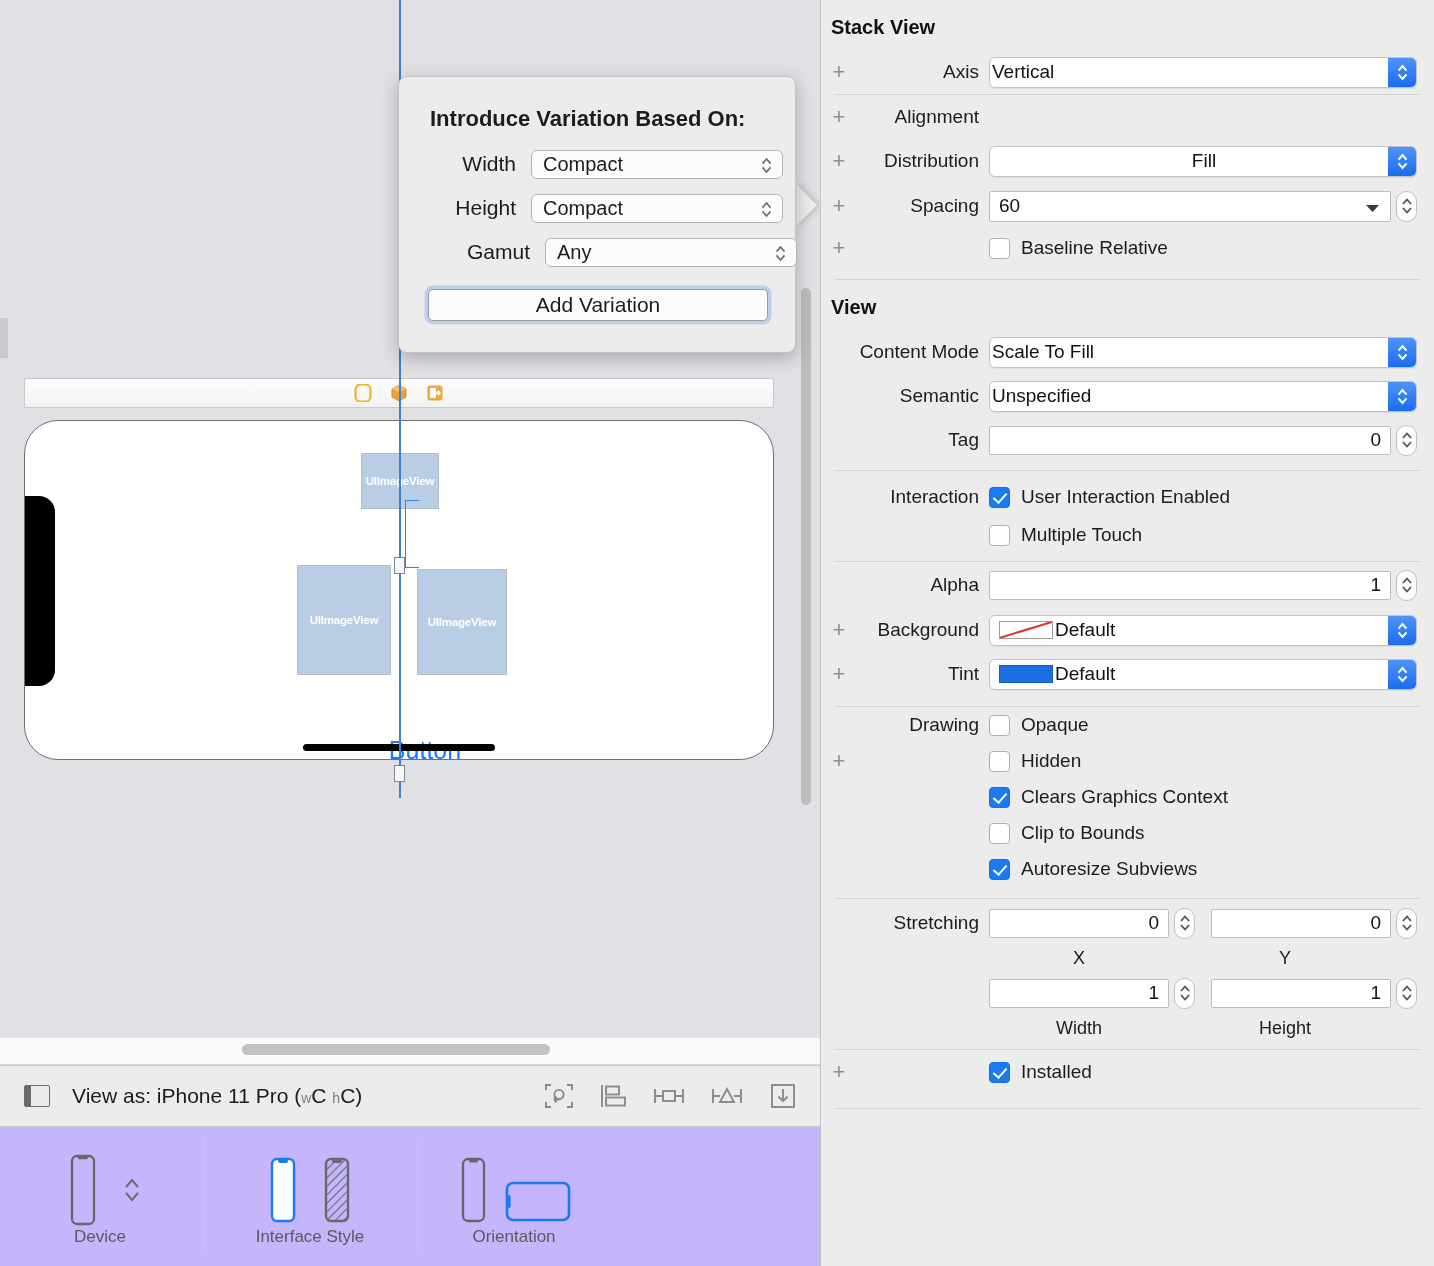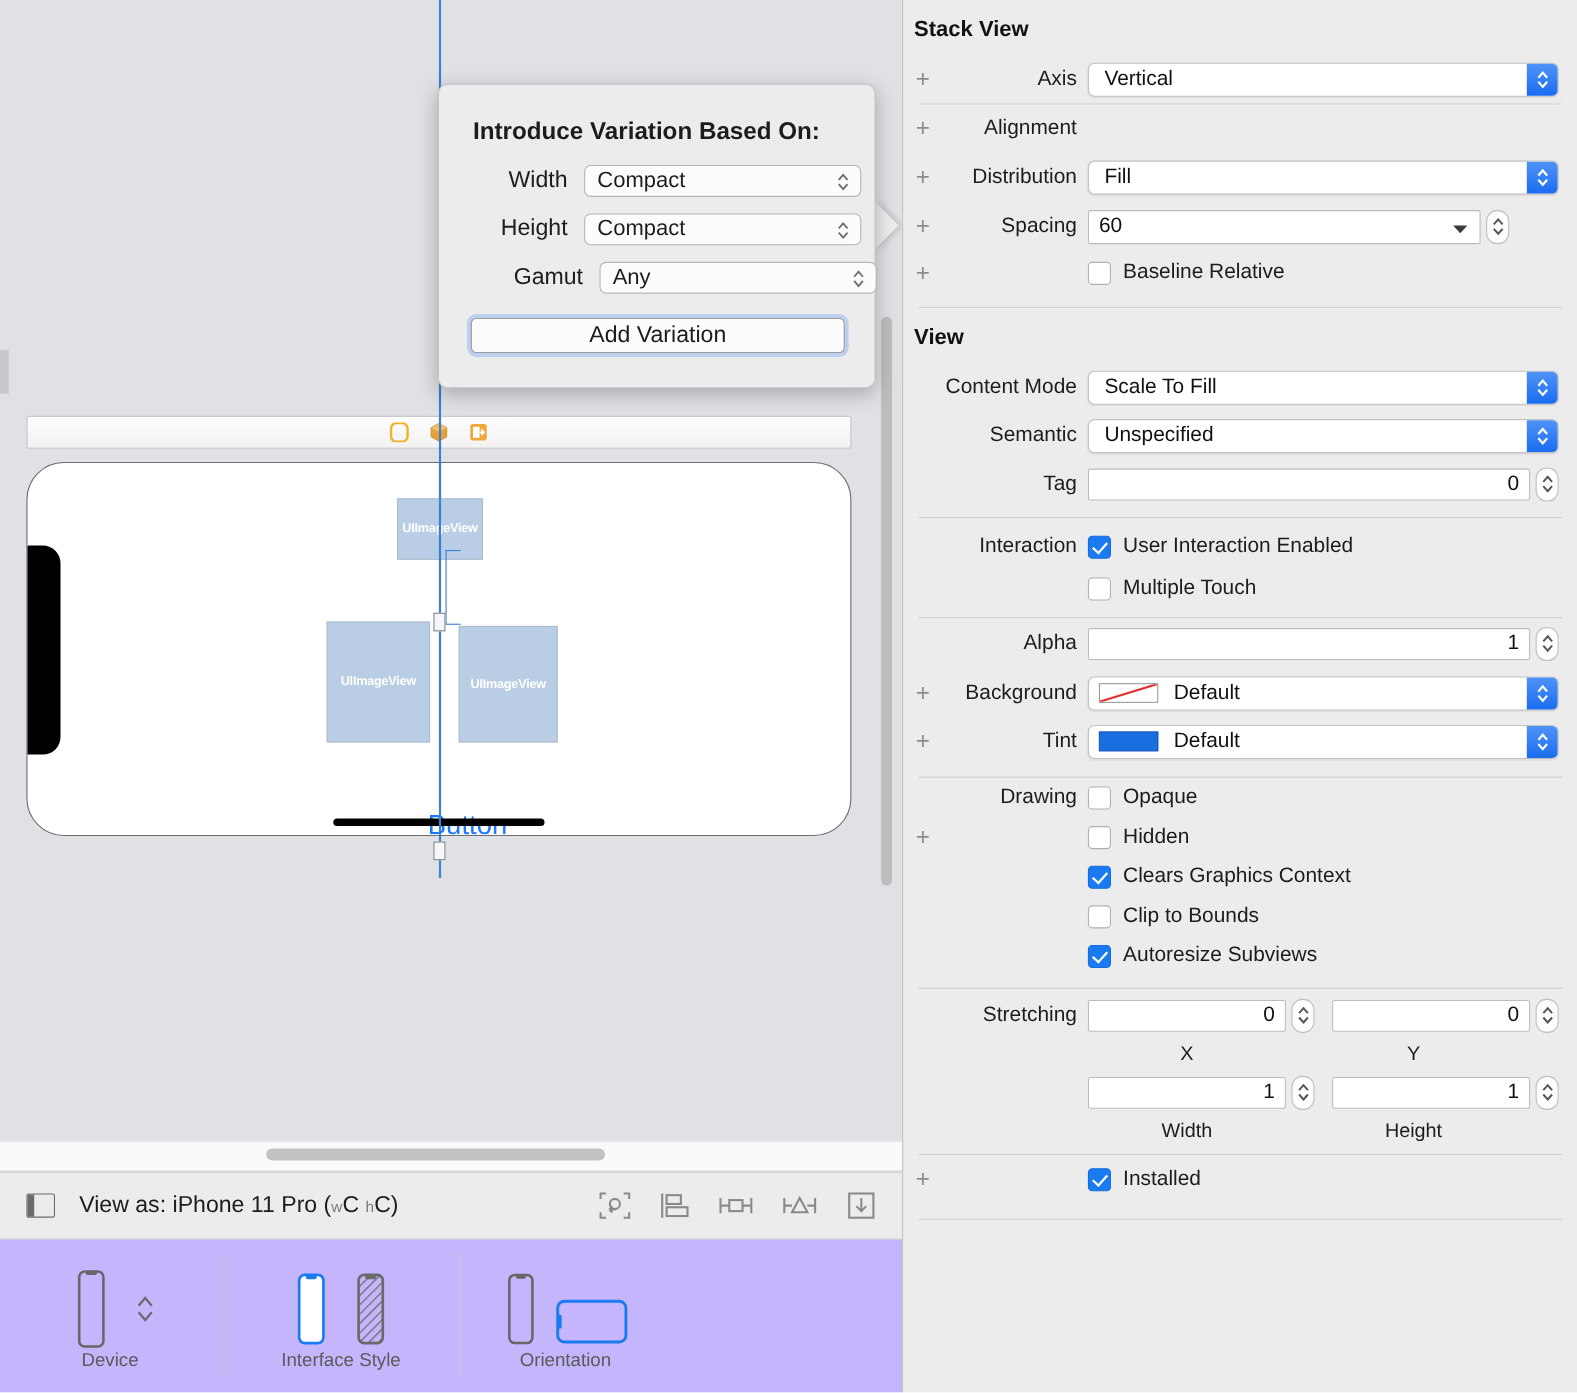--- a/index.html
+++ b/index.html
@@ -193,21 +193,21 @@
     font-size: 19px; color: #1c1c1c; flex: none;
   }
 
   
   .popup {
     position: relative; height: 31px; background: #ffffff;
     border: 1px solid #c2c2c2; border-radius: 6px;
     display: flex; align-items: center;
     box-shadow: 0 1px 1px rgba(0,0,0,0.06);
   }
-  .popup .txt { margin-left: 14px; font-size: 19px; color: #111; }
+  .popup .txt { margin-left: 2px; font-size: 19px; color: #111; }
   .popup .bluebox {
     position: absolute; right: 0; top: 0; width: 28px; height: 29px;
     background: linear-gradient(#4f93f7, #1a6cf0);
     border-radius: 0 5px 5px 0;
     display: flex; align-items: center; justify-content: center;
   }
 
   
   .tfield {
     position: relative; height: 29px; background: #ffffff;
@@ -478,35 +478,35 @@
     <div class="insp-sep"></div>
 
     <div class="row" style="height:44px;">
       <div class="plus">+</div>
       <div class="rlabel">Alignment</div>
     </div>
 
     <div class="row" style="height:44px;">
       <div class="plus">+</div>
       <div class="rlabel">Distribution</div>
-      <div class="popup" style="width:428px;">
+      <div class="popup" style="width:428px;justify-content:center;">
         <span class="txt">Fill</span>
         <span class="bluebox">
           <svg width="13" height="21" viewBox="0 0 13 21">
             <path d="M2.5 8.6 L6.5 4 L10.5 8.6" fill="none" stroke="#fff" stroke-width="2"></path>
             <path d="M2.5 12.4 L6.5 17 L10.5 12.4" fill="none" stroke="#fff" stroke-width="2"></path>
           </svg>
         </span>
       </div>
     </div>
 
     <div class="row" style="height:46px;">
       <div class="plus">+</div>
       <div class="rlabel">Spacing</div>
-      <div class="combo" style="width:357px;">
+      <div class="combo" style="width:402px;">
         <span class="txt">60</span>
         <svg class="dd" width="15" height="9" viewBox="0 0 15 9">
           <path d="M1 1 L7.5 8 L14 1 Z" fill="#3b3b3b"></path>
         </svg>
       </div>
       <div class="stepper">
         <svg width="12" height="7" viewBox="0 0 12 7">
             <path d="M2 6 L6 1.5 L10 6" fill="none" stroke="#555" stroke-width="1.8"></path>
           </svg>
         <svg width="12" height="7" viewBox="0 0 12 7">

